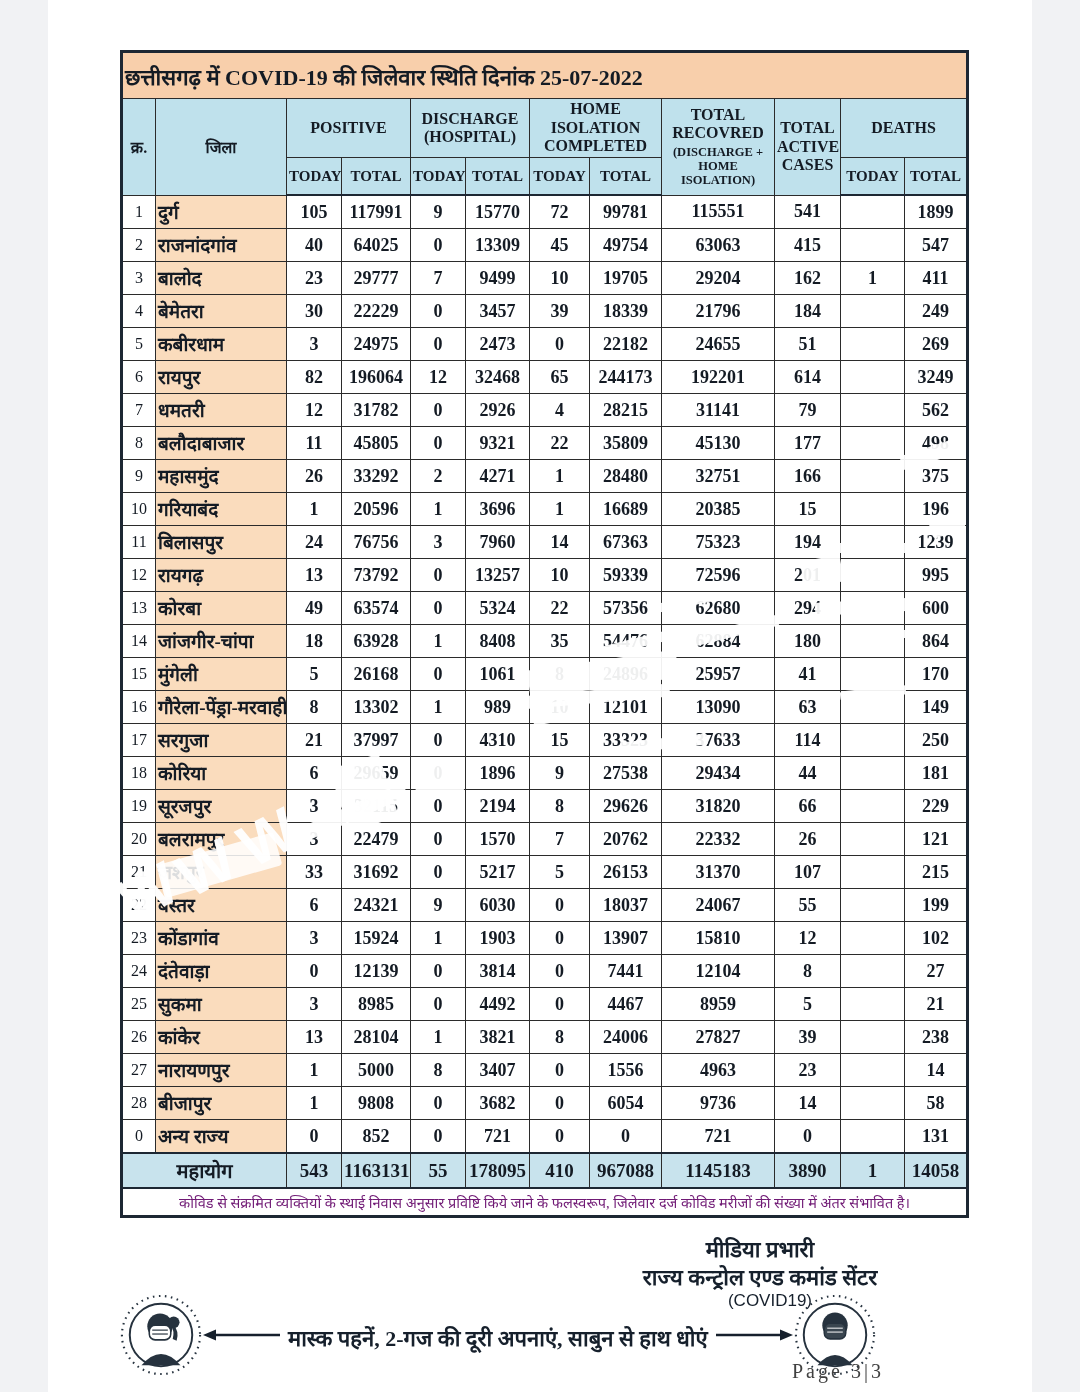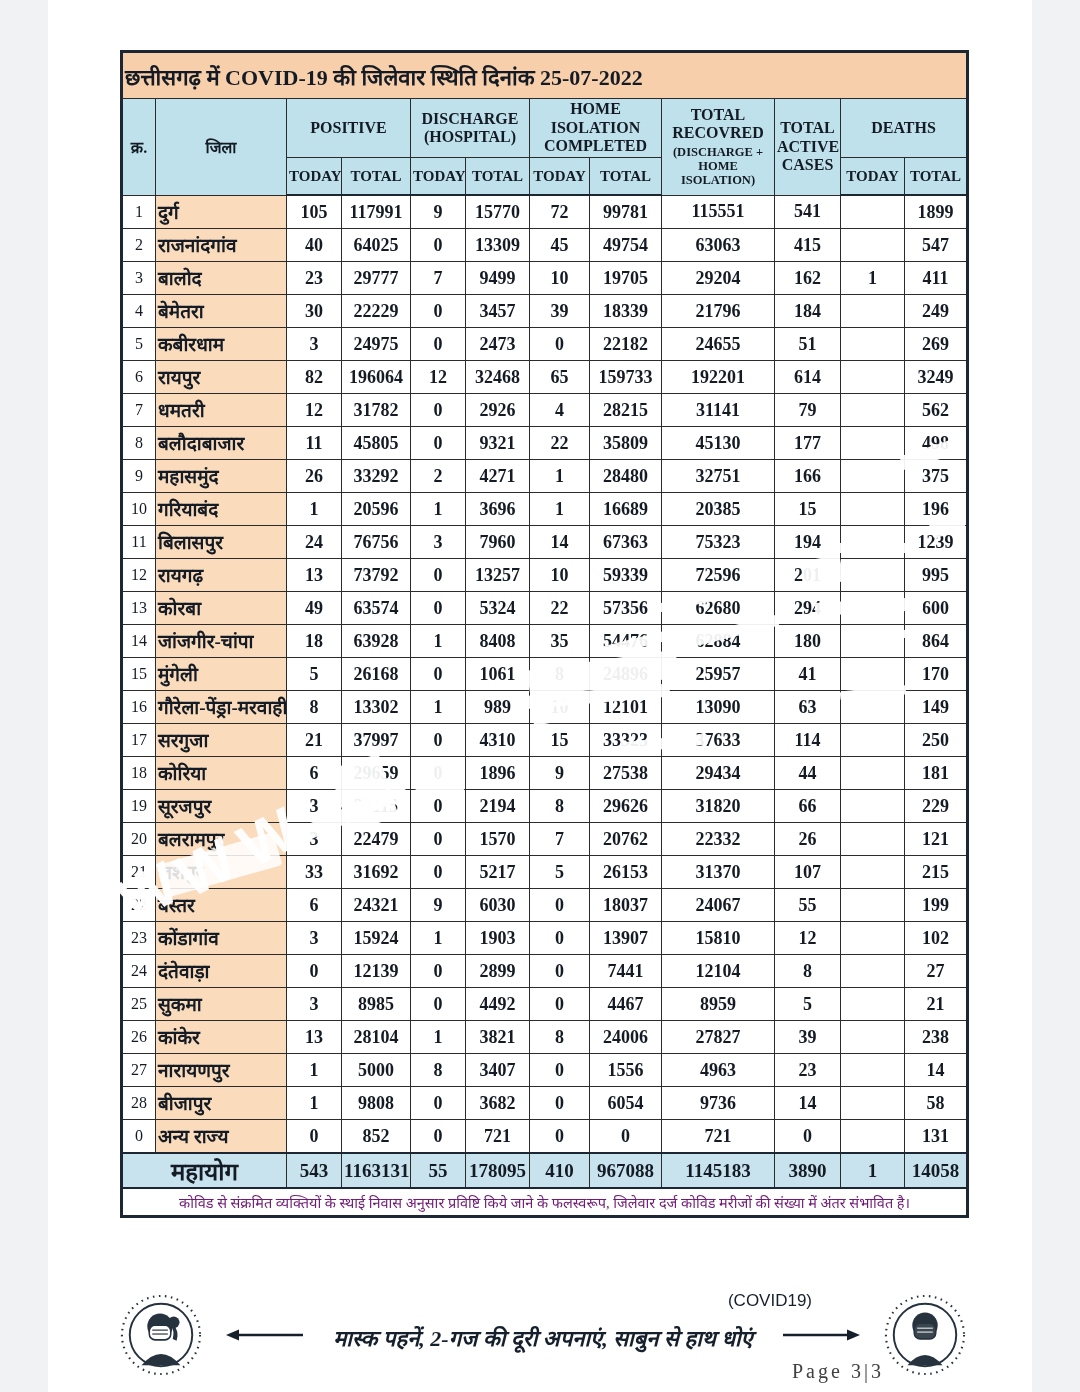--- a/index.html
+++ b/index.html
@@ -17,31 +17,31 @@
   thead th{background:#bfe1ec;font-weight:700;text-align:center;}
   tr.h1 th{height:58px;font-size:16px;}
   tr.h2 th{height:36px;font-size:15px;border-bottom:2px solid #1d2733;}
   .pre{white-space:pre-line;line-height:1.15;}
   .sub{display:block;font-size:12.5px;white-space:pre-line;margin-top:2px;}
   tbody td{height:32px;text-align:center;font-size:18px;font-weight:700;background:#ffffff;}
   tbody td.sn{font-weight:400;font-size:16px;}
   tbody td.district{background:#fadcbd;text-align:left;padding-left:2px;font-size:19px;white-space:nowrap;}
   tr.total-row td{background:#c8e3ed;height:33px;text-align:center;font-size:19px;font-weight:700;
     border-top:2px solid #1d2733;}
-  tr.total-row td.tlabel{font-size:24px;}
+  tr.total-row td.tlabel{font-size:20px;}
   tr.note-row td{background:#ffffff;height:26px;text-align:center;font-size:14.5px;font-weight:400;
     border-top:2px solid #1d2733;color:#701a75;}
 
   .signature{position:absolute;left:590px;top:1236px;width:340px;text-align:center;color:#16202c;}
   .signature .l1,.signature .l2{font-size:22px;font-weight:700;line-height:28px;white-space:nowrap;}
   .covid19{position:absolute;left:615px;top:1291px;width:310px;text-align:center;
     font-family:"Liberation Sans","DejaVu Sans",sans-serif;font-size:17px;font-weight:400;color:#16202c;}
 
   .banner{position:absolute;left:120px;top:1294px;width:846px;height:86px;display:flex;
-    align-items:center;justify-content:space-between;font-style:italic;}
+    align-items:center;}
   .banner .slogan{font-size:22px;font-weight:700;color:#16202c;white-space:nowrap;padding:0 6px;}
   .mask-badge{flex:0 0 auto;}
   .arrow{flex:0 0 auto;}
 
   .page-label{position:absolute;left:792px;top:1360px;font-size:20px;letter-spacing:3px;
     color:#404040;font-weight:400;}
 
   .wm{position:absolute;background:#ffffff;opacity:.93;border-radius:3px;pointer-events:none;}
   .wm-letter{position:absolute;background:none;color:#ffffff;opacity:.97;
     font-family:"Liberation Sans",sans-serif;font-weight:700;font-size:60px;line-height:1;pointer-events:none;}
@@ -171,21 +171,21 @@
           <td class="num">269</td>
         </tr>
         <tr>
           <td class="sn">6</td>
           <td class="district">रायपुर</td>
           <td class="num">82</td>
           <td class="num">196064</td>
           <td class="num">12</td>
           <td class="num">32468</td>
           <td class="num">65</td>
-          <td class="num">159733</td>
+          <td class="num">244173</td>
           <td class="num">192201</td>
           <td class="num">614</td>
           <td class="num"></td>
           <td class="num">3249</td>
         </tr>
         <tr>
           <td class="sn">7</td>
           <td class="district">धमतरी</td>
           <td class="num">12</td>
           <td class="num">31782</td>
@@ -421,21 +421,21 @@
           <td class="num">12</td>
           <td class="num"></td>
           <td class="num">102</td>
         </tr>
         <tr>
           <td class="sn">24</td>
           <td class="district">दंतेवाड़ा</td>
           <td class="num">0</td>
           <td class="num">12139</td>
           <td class="num">0</td>
-          <td class="num">2899</td>
+          <td class="num">3814</td>
           <td class="num">0</td>
           <td class="num">7441</td>
           <td class="num">12104</td>
           <td class="num">8</td>
           <td class="num"></td>
           <td class="num">27</td>
         </tr>
         <tr>
           <td class="sn">25</td>
           <td class="district">सुकमा</td>
@@ -520,20 +520,24 @@
         <td>3890</td>
         <td>1</td>
         <td>14058</td>
       </tr>
       <tr class="note-row">
         <td colspan="12">कोविड से संक्रमित व्यक्तियों के स्थाई निवास अनुसार प्रविष्टि किये जाने के फलस्वरूप, जिलेवार दर्ज कोविड मरीजों की संख्या में अंतर संभावित है।</td>
       </tr>
     </tfoot>
   </table>
 
+  <div class="signature">
+    <div class="l1">मीडिया प्रभारी</div>
+    <div class="l2">राज्य कन्ट्रोल एण्ड कमांड सेंटर</div>
+  </div>
   <div class="covid19">(COVID19)</div>
 
   <div class="banner">
     <span class="mask-badge">
       <svg width="82" height="82" viewBox="0 0 84 84">
         <circle cx="42" cy="42" r="40" fill="none" stroke="#26323e" stroke-width="2.2" stroke-dasharray="1.6 4.6"></circle>
         <circle cx="42" cy="42" r="32" fill="#ffffff" stroke="#26323e" stroke-width="2"></circle>
         <circle cx="41" cy="33" r="13" fill="#26323e"></circle>
         <circle cx="55" cy="29" r="6" fill="#26323e"></circle>
         <path d="M55 32 q6 6 3 16 l-4 -2 q2 -8 -1 -12 Z" fill="#26323e"></path>

